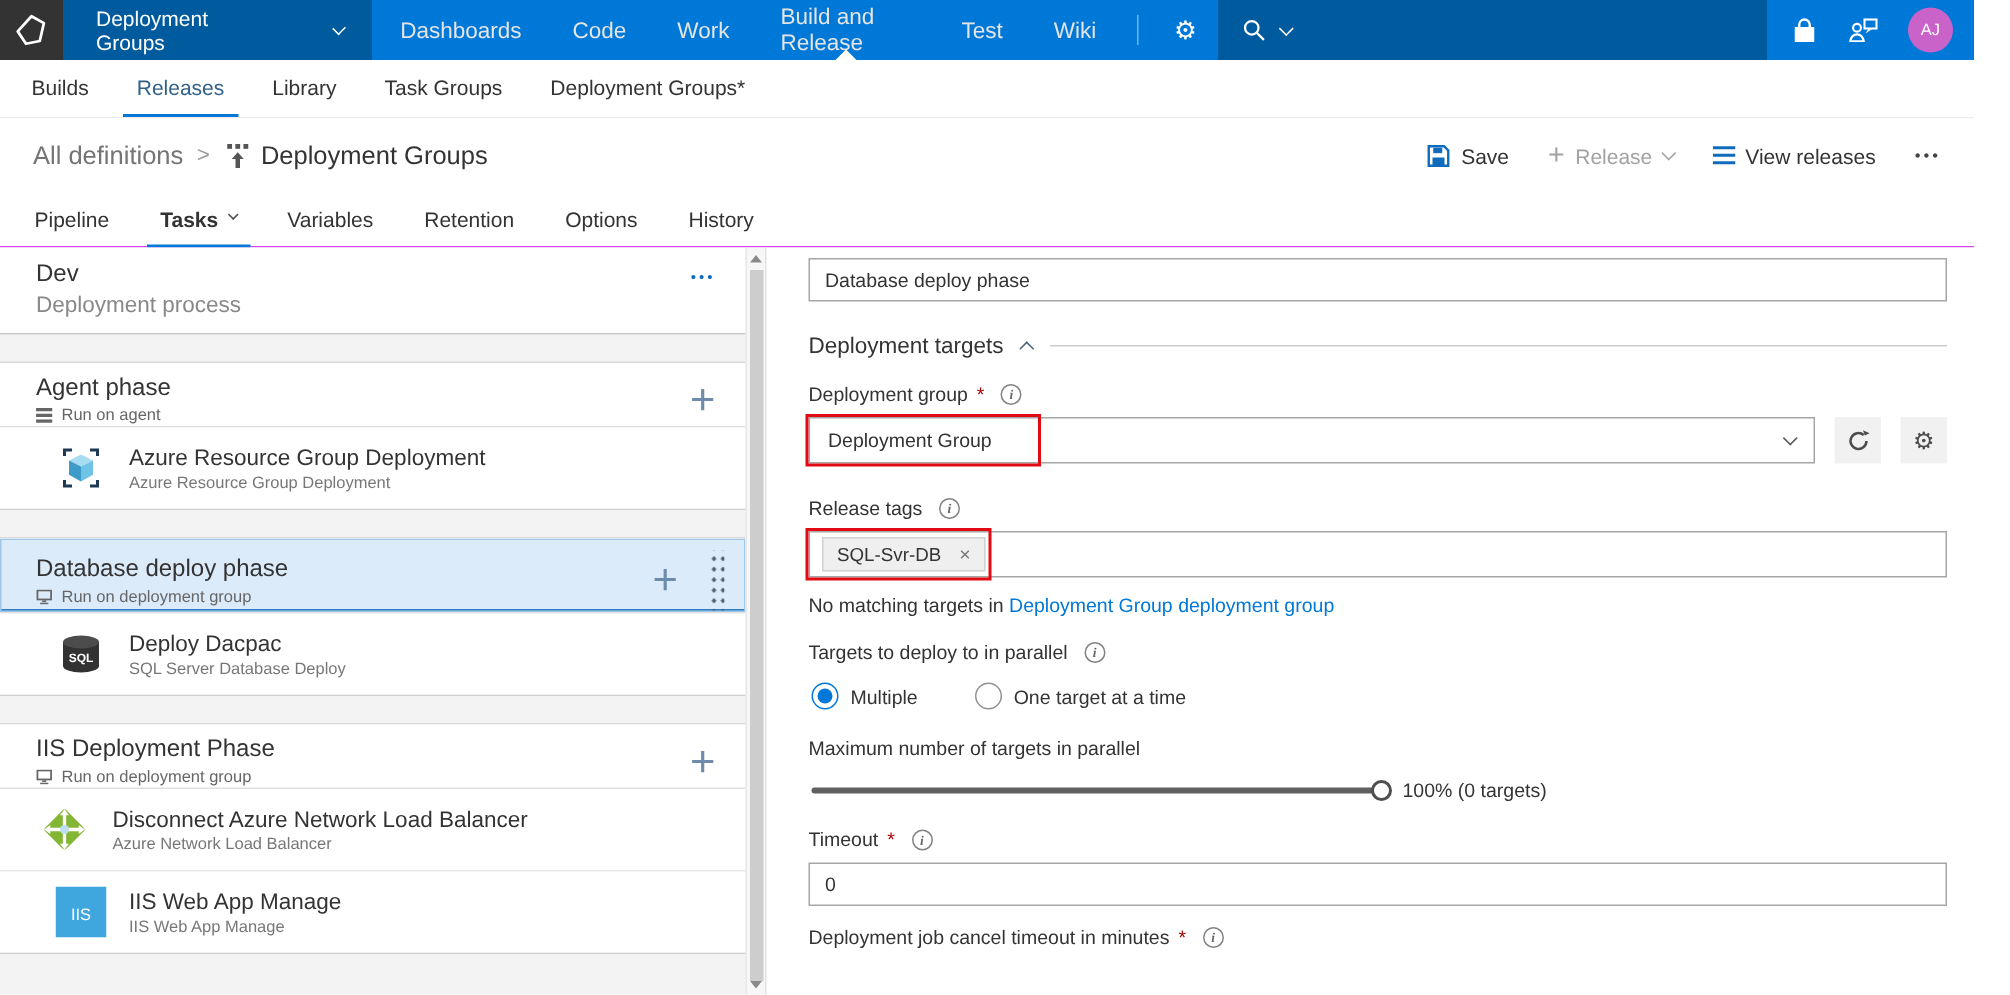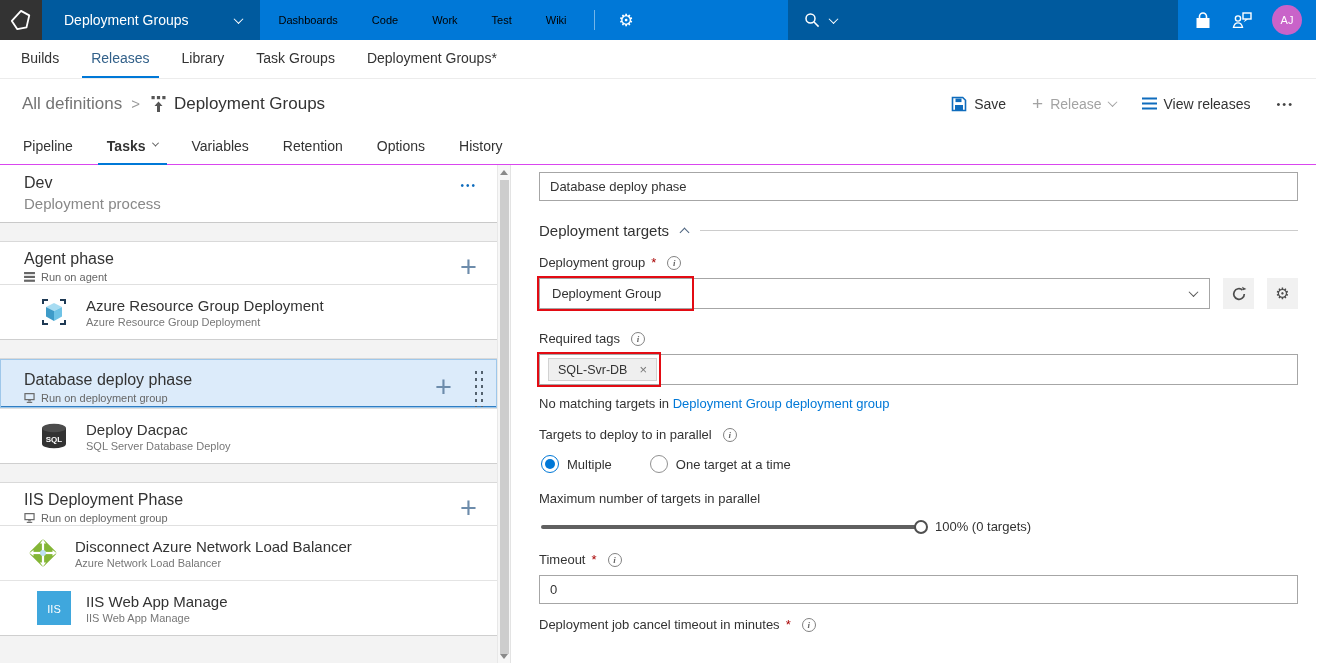--- a/index.html
+++ b/index.html
@@ -9,21 +9,21 @@
     font-family:"Liberation Sans", sans-serif;
     background:#fff; color:#333; font-size:13px;
   }
   .page { width:1316px; height:663px; position:relative; overflow:hidden; }
 
   
   .topnav { height:40px; background:#0078d7; display:flex; align-items:stretch; color:#fff; }
   .logo { width:42px; background:#333333; display:flex; align-items:center; justify-content:center; flex:none; cursor:pointer; }
   .context-menu { background:#005a9e; display:flex; align-items:center; padding:0 18px 0 22px; gap:46px; font-size:14px; cursor:pointer; }
   .nav-items { display:flex; align-items:stretch; margin-left:2px; }
-  .nav-item { position:relative; display:flex; align-items:center; padding:0 17px; font-size:11px; color:#000000; cursor:pointer; }
+  .nav-item { position:relative; display:flex; align-items:center; padding:0 17px; font-size:15px; color:#e5e5e5; cursor:pointer; }
   .carat { position:absolute; bottom:0; left:50%; margin-left:-7px; width:0; height:0;
            border-left:7px solid transparent; border-right:7px solid transparent; border-bottom:7px solid #fff; }
   .nav-sep { width:1px; height:20px; background:rgba(255,255,255,.45); align-self:center; margin:0 10px; }
   .top-gear { align-self:center; font-size:17px; padding:0 14px; cursor:pointer; }
   .search { margin-left:auto; width:390px; background:#005a9e; display:flex; align-items:center; padding:0 10px 0 16px; gap:10px; }
   .search input { flex:1; background:transparent; border:none; outline:none; color:#fff; font-size:13.5px; font-family:"Liberation Sans",sans-serif; }
   .search input::placeholder { color:#cfe2f4; }
   .search .chev { color:#fff; }
   .header-icons { display:flex; align-items:center; gap:20px; padding:0 14px 0 16px; }
   .avatar { width:30px; height:30px; border-radius:50%; background:#c963c9; color:#fff; font-size:11px;
@@ -151,20 +151,24 @@
       <span class="nav-item">
           <span>Dashboards</span>
         </span>
       <span class="nav-item">
           <span>Code</span>
         </span>
       <span class="nav-item">
           <span>Work</span>
         </span>
       <span class="nav-item">
+        <span>Build and Release</span>
+        <span class="carat"></span>
+      </span>
+      <span class="nav-item">
           <span>Test</span>
         </span>
       <span class="nav-item">
           <span>Wiki</span>
         </span>
     </nav>
     <span class="nav-sep"></span>
     <span class="top-gear">⚙</span>
     <div class="search">
       <svg width="16" height="16" viewBox="0 0 16 16">
@@ -424,21 +428,21 @@
         <span class="icon-btn">
           <svg width="16" height="16" viewBox="0 0 16 16">
             <path d="M13.3 8a5.3 5.3 0 1 1-1.8-4" fill="none" stroke="#4d4d4d" stroke-width="1.7"></path>
             <path d="M11 0.8l1.2 3.5 3.2-1.4z" fill="#4d4d4d"></path>
           </svg>
         </span>
         <span class="icon-btn">⚙</span>
       </div>
 
       <div class="label-row" style="margin-top:22px">
-        <span>Required tags</span>
+        <span>Release tags</span>
         <span class="info">i</span>
       </div>
 
       <div class="tag-box">
         <span class="tag-chip">
           <span>SQL-Svr-DB</span>
           <span class="tag-x">×</span>
         </span>
         <span class="annotate a2"></span>
       </div>

